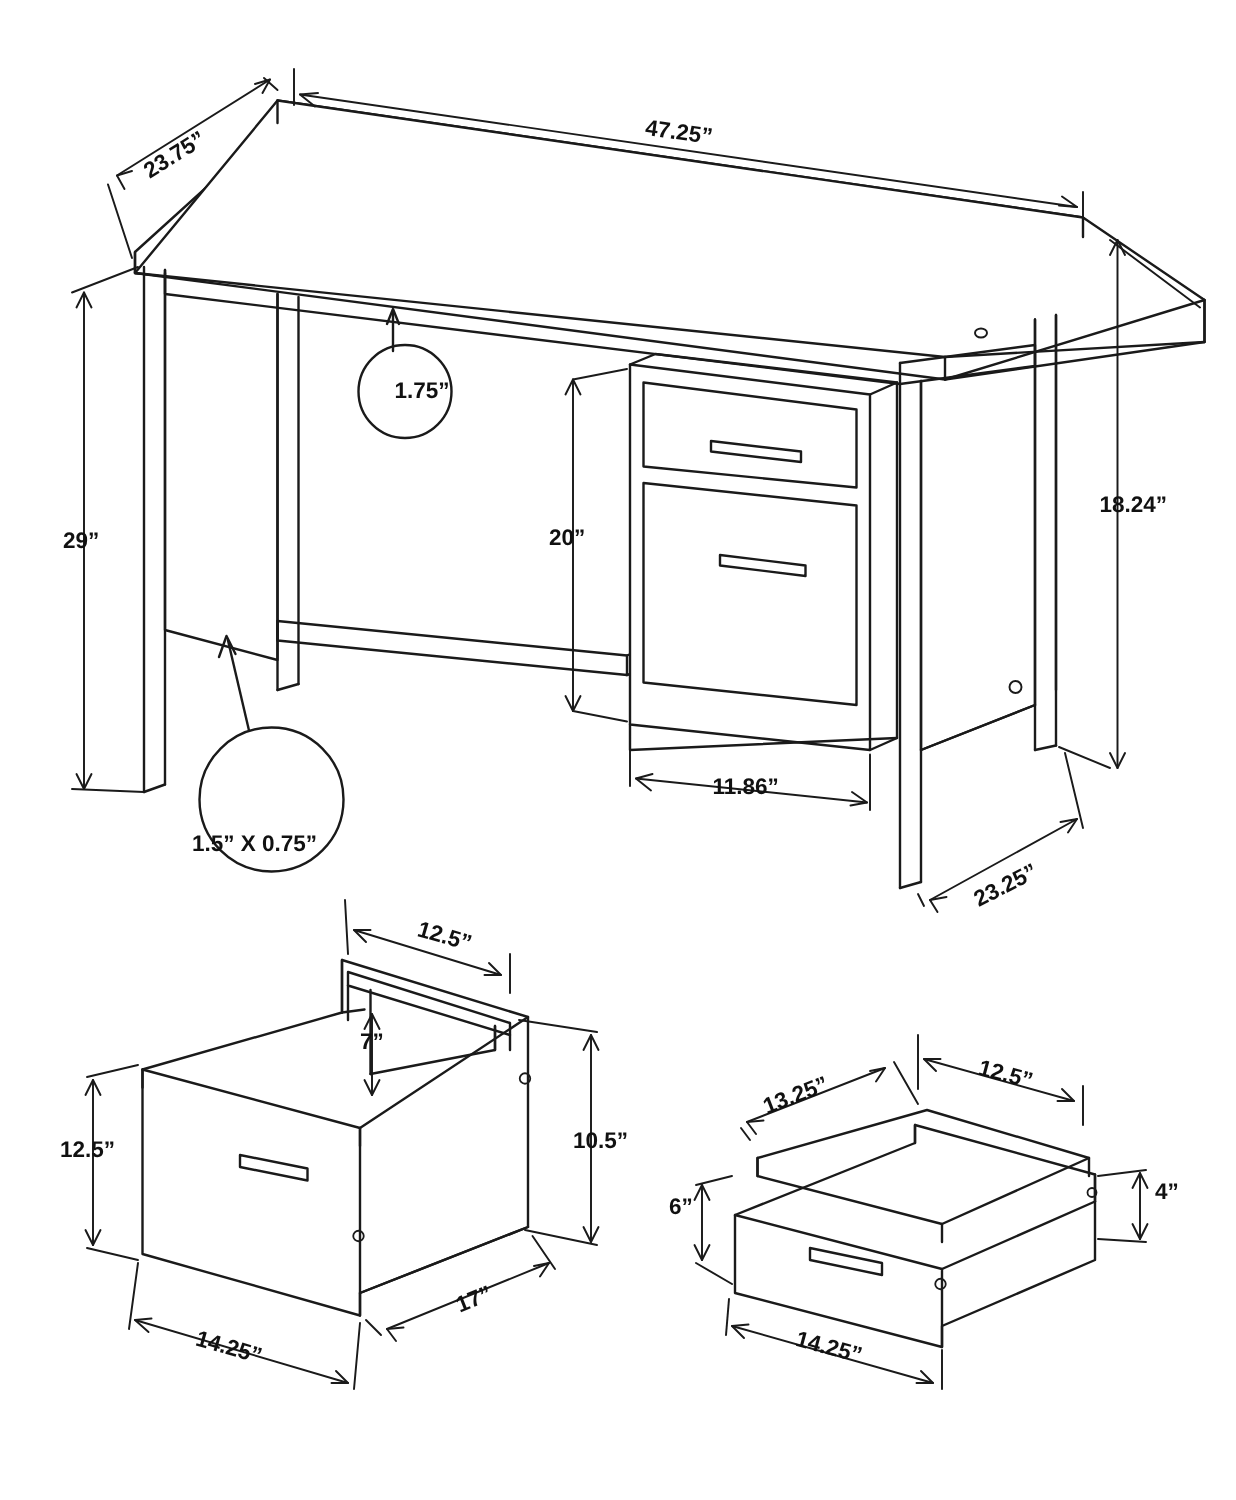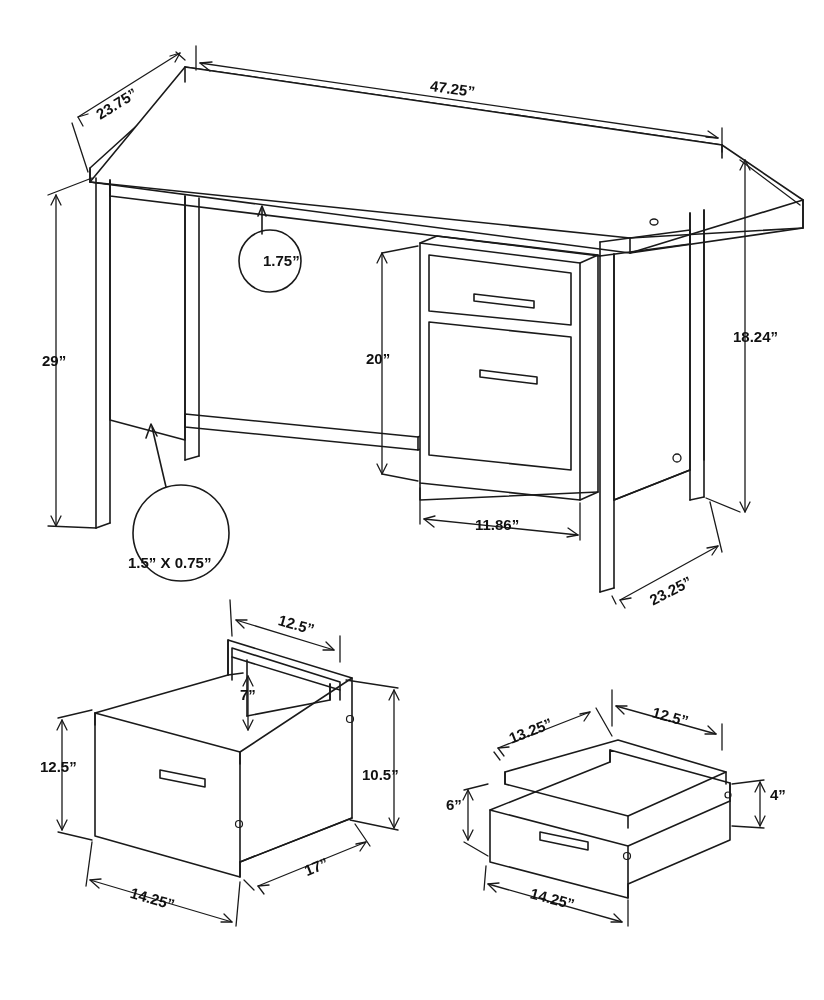--- a/index.html
+++ b/index.html
@@ -251,21 +251,21 @@
 <div class="lbl" style="left:247px; top:252px;margin-left:16px;">1.75”</div>
 <div class="lbl" style="left:42px;  top:352px;">29”</div>
 <div class="lbl" style="left:733px; top:328px;">18.24”</div>
 <div class="lbl" style="left:366px; top:350px;">20”</div>
 <div class="lbl" style="left:475px; top:516px;">11.86”</div>
 <div class="lbl" style="left:648px; top:582px; transform:rotate(-27deg);">23.25”</div>
 <div class="lbl" style="left:128px; top:522px;margin-top:32px;">1.5” X 0.75”</div>
 
 <div class="lbl" style="left:278px; top:616px; transform:rotate(16deg);">12.5”</div>
 <div class="lbl" style="left:240px; top:686px;">7”</div>
-<div class="lbl" style="left:362px; top:752px;margin-top:14px;">10.5”</div>
+<div class="lbl" style="left:382px; top:752px;">10.5”</div>
 <div class="lbl" style="left:40px;  top:758px;">12.5”</div>
 <div class="lbl" style="left:130px; top:890px; transform:rotate(16deg);">14.25”</div>
 <div class="lbl" style="left:304px; top:858px; transform:rotate(-22deg);">17”</div>
 
 <div class="lbl" style="left:508px; top:722px; transform:rotate(-21deg);">13.25”</div>
 <div class="lbl" style="left:652px; top:708px; transform:rotate(15deg);">12.5”</div>
 <div class="lbl" style="left:770px; top:786px;">4”</div>
 <div class="lbl" style="left:446px; top:796px;">6”</div>
 <div class="lbl" style="left:530px; top:890px; transform:rotate(15deg);">14.25”</div>
 

